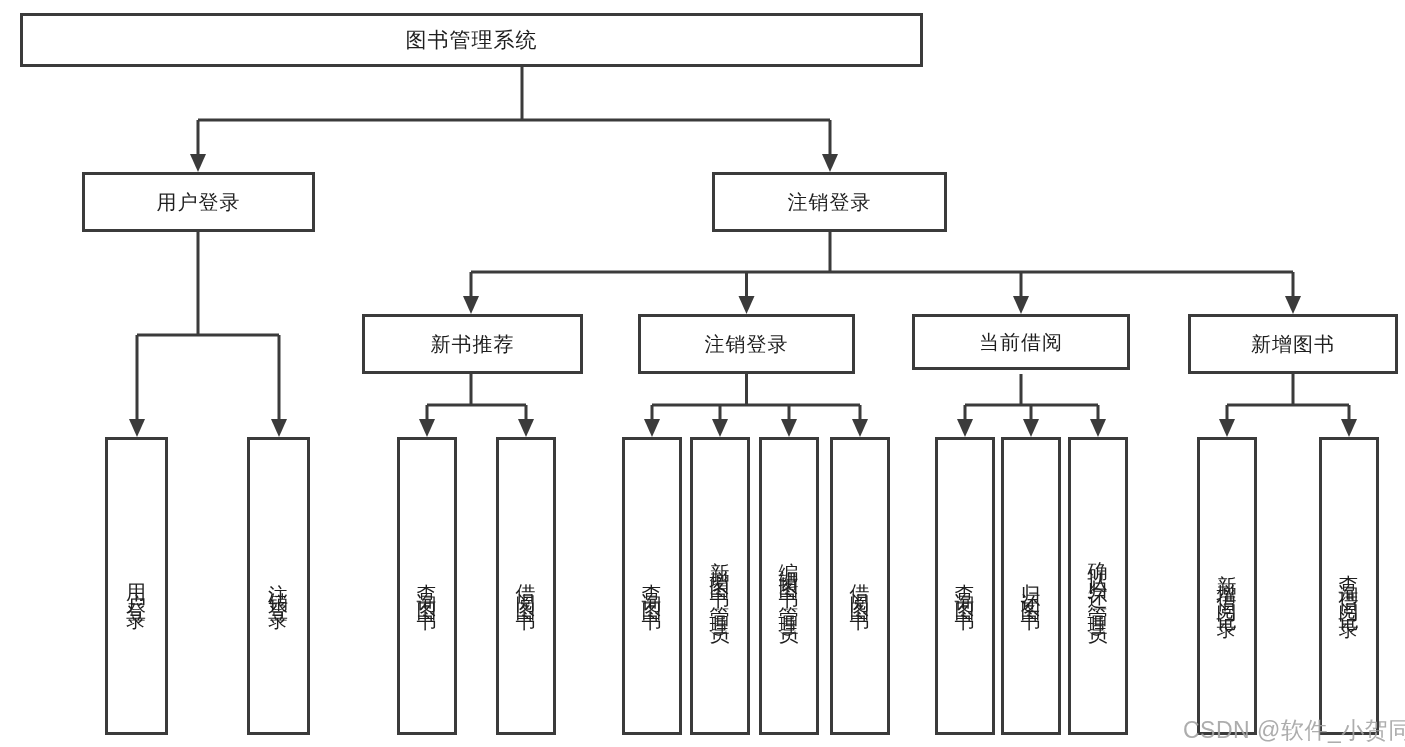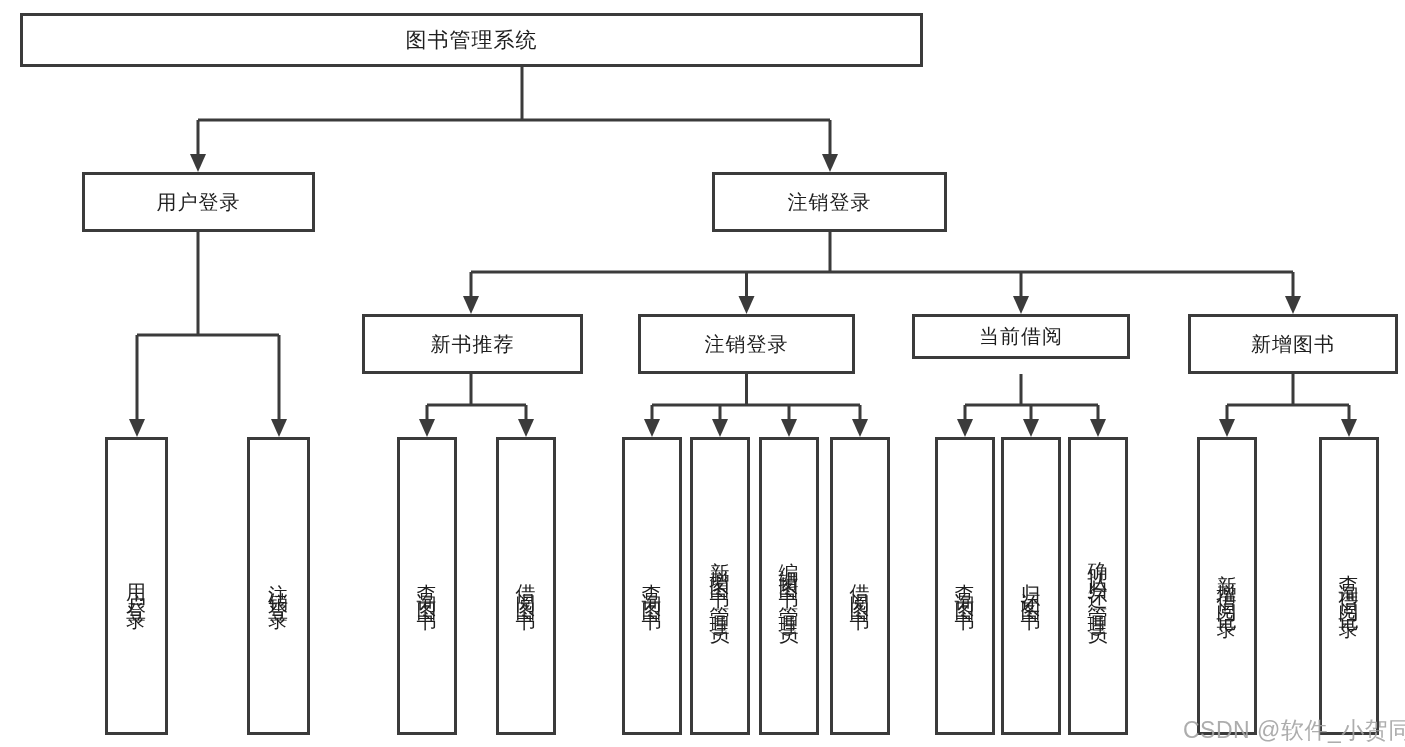--- a/index.html
+++ b/index.html
@@ -98,21 +98,21 @@
     </g>
   </svg>
 
   <div class="node h root" style="left:20px; top:13px; width:903px; height:54px">图书管理系统</div>
 
   <div class="node h" style="left:82px; top:172px; width:233px; height:60px">用户登录</div>
   <div class="node h" style="left:712px; top:172px; width:235px; height:60px">注销登录</div>
 
   <div class="node h" style="left:362px; top:314px; width:221px; height:60px">新书推荐</div>
   <div class="node h" style="left:638px; top:314px; width:217px; height:60px">注销登录</div>
-  <div class="node h" style="left:912px; top:314px; width:218px; height:45px">当前借阅</div>
+  <div class="node h" style="left:912px; top:314px; width:218px; height:56px">当前借阅</div>
   <div class="node h" style="left:1188px; top:314px; width:210px; height:60px">新增图书</div>
 
   <div class="node v" style="left:105px; top:437px; width:63px; height:298px">用户登录</div>
   <div class="node v" style="left:247px; top:437px; width:63px; height:298px">注销登录</div>
 
   <div class="node v" style="left:397px; top:437px; width:60px; height:298px">查询图书</div>
   <div class="node v" style="left:496px; top:437px; width:60px; height:298px">借阅图书</div>
 
   <div class="node v" style="left:622px; top:437px; width:60px; height:298px">查询图书</div>
   <div class="node v" style="left:690px; top:437px; width:60px; height:298px">新增图书（管理员）</div>

